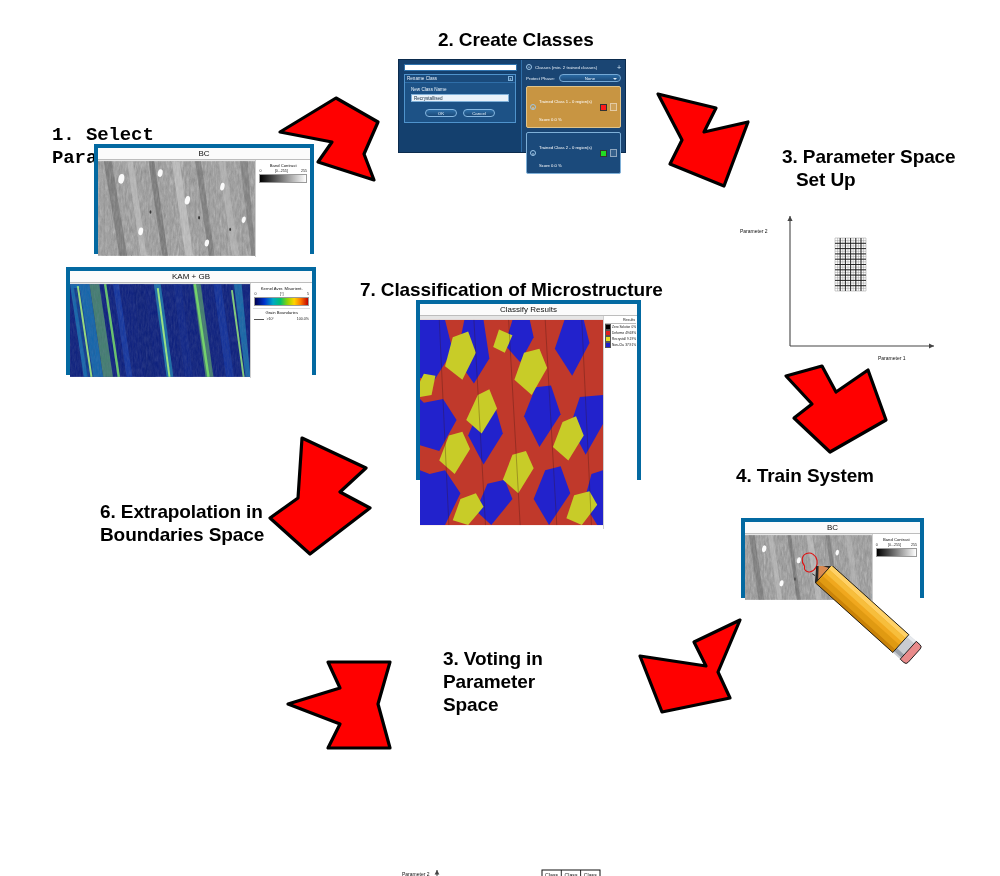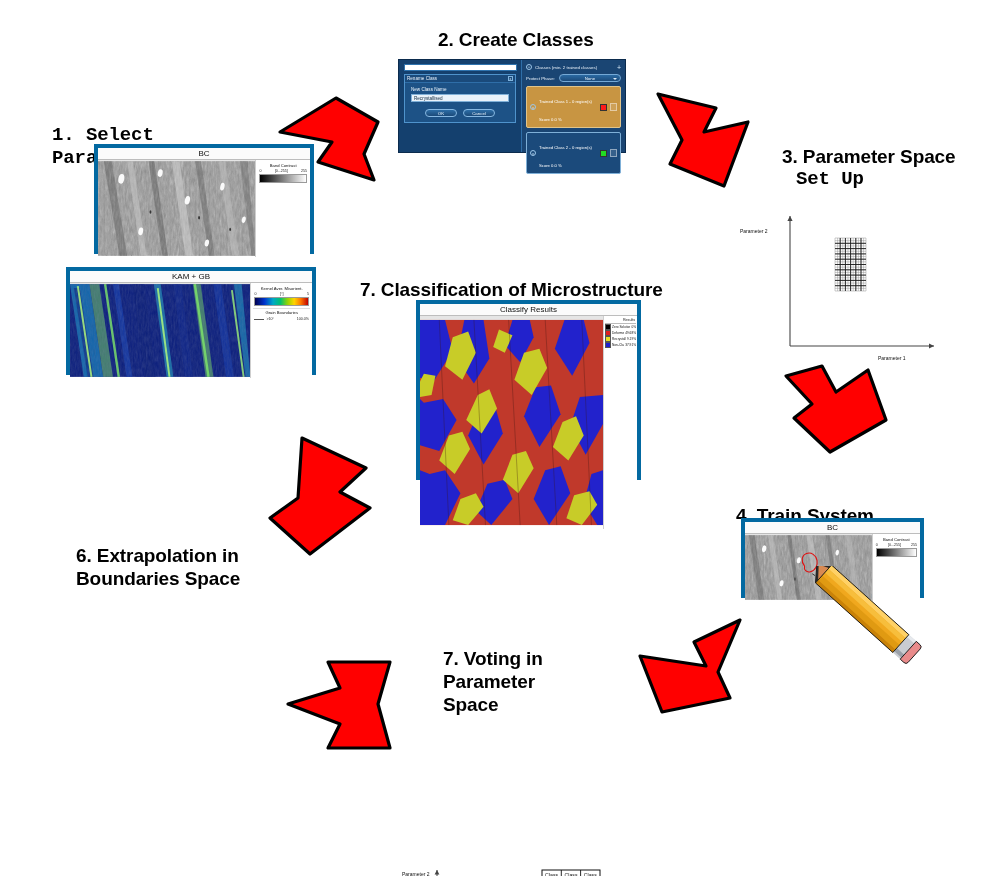--- a/index.html
+++ b/index.html
@@ -466,21 +466,21 @@
         <span class="cc-line2">Score 0.0 %</span>
       </span>
       <span class="cc-chip" style="background:#22DD22;"></span>
       <span class="cc-bin"></span>
     </div>
   </div>
 </div>
 
 <div class="abs step-title" style="left:782px; top:145px; width:180px;">
   <div>3. Parameter Space</div>
-  <div style="padding-left:14px;font-family:Liberation Mono, monospace;">Set Up</div>
+  <div style="padding-left:14px;">Set Up</div>
 </div>
 
 <div class="abs ps" style="left:738px; top:198px;">
   <svg width="200" height="165" viewBox="0 0 200 165">
 
     <g stroke="#444" stroke-width="1.1" fill="none">
       <path d="M52 148 L196 148"></path>
       <path d="M52 148 L52 18"></path>
     </g>
     <path d="M52 18 l-2.6 5 h5.2 z" fill="#444"></path>
@@ -495,21 +495,21 @@
         <path d="M0 0 H31 M0 2.65 H31 M0 5.3 H31 M0 7.95 H31 M0 10.6 H31 M0 13.25 H31 M0 15.9 H31 M0 18.55 H31 M0 21.2 H31 M0 23.85 H31 M0 26.5 H31 M0 29.15 H31 M0 31.8 H31 M0 34.45 H31 M0 37.1 H31 M0 39.75 H31 M0 42.4 H31 M0 45.05 H31 M0 47.7 H31 M0 50.35 H31 M0 53 H31"></path>
       </g>
       <g stroke="#1a1a1a" stroke-width="0.9">
         <path d="M5.2 0 V53 M10.4 0 V53 M15.6 0 V53 M20.8 0 V53 M26 0 V53"></path>
         <path d="M0 5.3 H31 M0 10.6 H31 M0 15.9 H31 M0 21.2 H31 M0 26.5 H31 M0 31.8 H31 M0 37.1 H31 M0 42.4 H31 M0 47.7 H31"></path>
       </g>
     </g>
   </svg>
 </div>
 
-<div class="abs step-title" style="left:736px; top:464px; width:200px;margin-top:40px;">4. Train System</div>
+<div class="abs step-title" style="left:736px; top:464px; width:200px;">4. Train System</div>
 
 <div class="abs panel" style="left:705px; top:518px; width:183px; height:80px;">
   <div class="panel-title">BC</div>
   <div class="panel-body">
     <svg class="map-img" width="132" height="67" viewBox="0 0 132 67">
       <defs>
         <filter id="trNoise" x="0" y="0" width="100%" height="100%">
           <feTurbulence type="fractalNoise" baseFrequency="0.55 0.13" numOctaves="5" seed="5" result="n"></feTurbulence>
           <feColorMatrix in="n" type="saturate" values="0"></feColorMatrix>
           <feComponentTransfer>
@@ -580,21 +580,21 @@
         <path d="M0 6 L14 0 L118 0 M0 6 L14 24 L118 24"></path>
         <path d="M14 0 L14 24"></path>
         <path d="M118 0 L118 24 M128 0 L128 24"></path>
         <path d="M128 0 h5 a3 3 0 0 1 3 3 v18 a3 3 0 0 1 -3 3 h-5"></path>
       </g>
     </g>
   </svg>
 </div>
 
 <div class="abs step-title" style="left:443px; top:647px; width:190px;">
-  <div>7. Voting in Parameter</div>
+  <div>3. Voting in Parameter</div>
   <div>Space</div>
 </div>
 
 <div class="abs ps" style="left:400px; top:700px;">
   <svg width="210" height="150" viewBox="0 0 210 150">
     <g stroke="#444" stroke-width="1" fill="none">
       <path d="M37 128 L206 128"></path>
       <path d="M37 128 L37 5"></path>
     </g>
     <path d="M37 5 l-2.4 4.6 h4.8 z" fill="#444"></path>
@@ -659,21 +659,21 @@
       <text class="tbl-txt" x="48.3" y="7">Class</text>
       <text class="tbl-txt" x="48.3" y="13.6">3</text>
       <text class="tally-txt" x="9.6" y="30">IIII</text>
       <text class="tally-txt" x="29" y="30">I</text>
       <text class="tally-txt" x="48.3" y="30">JHT II</text>
       <path d="M43 32 L53 23" stroke="#111" stroke-width="0.9" fill="none"></path>
     </g>
   </svg>
 </div>
 
-<div class="abs step-title" style="left:76px; top:500px; width:220px;margin-top:44px;">
+<div class="abs step-title" style="left:100px; top:500px; width:220px;">
   <div>6. Extrapolation in</div>
   <div>Boundaries Space</div>
 </div>
 
 <div class="abs ps" style="left:40px; top:560px;">
   <svg width="230" height="160" viewBox="0 0 230 160">
     <g stroke="#444" stroke-width="1" fill="none">
       <path d="M56 145 L212 145"></path>
       <path d="M56 145 L56 16"></path>
     </g>

